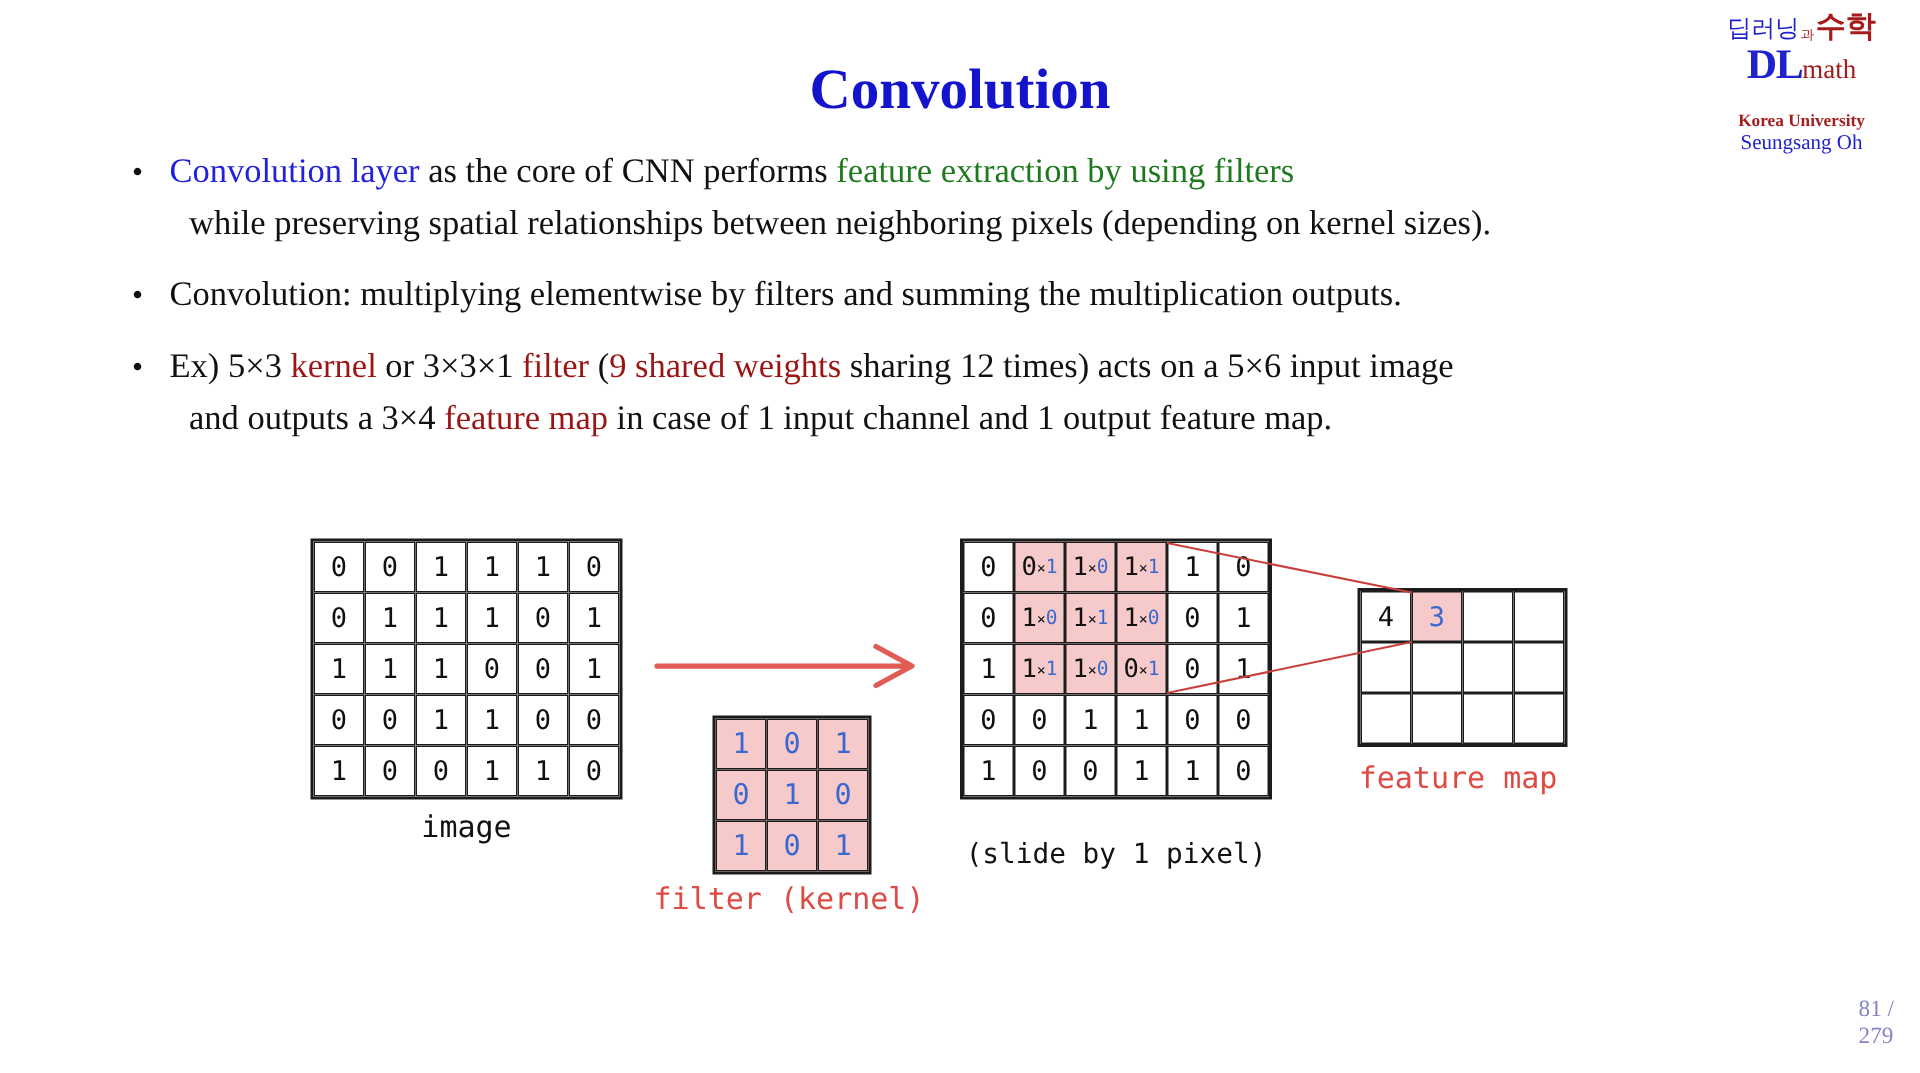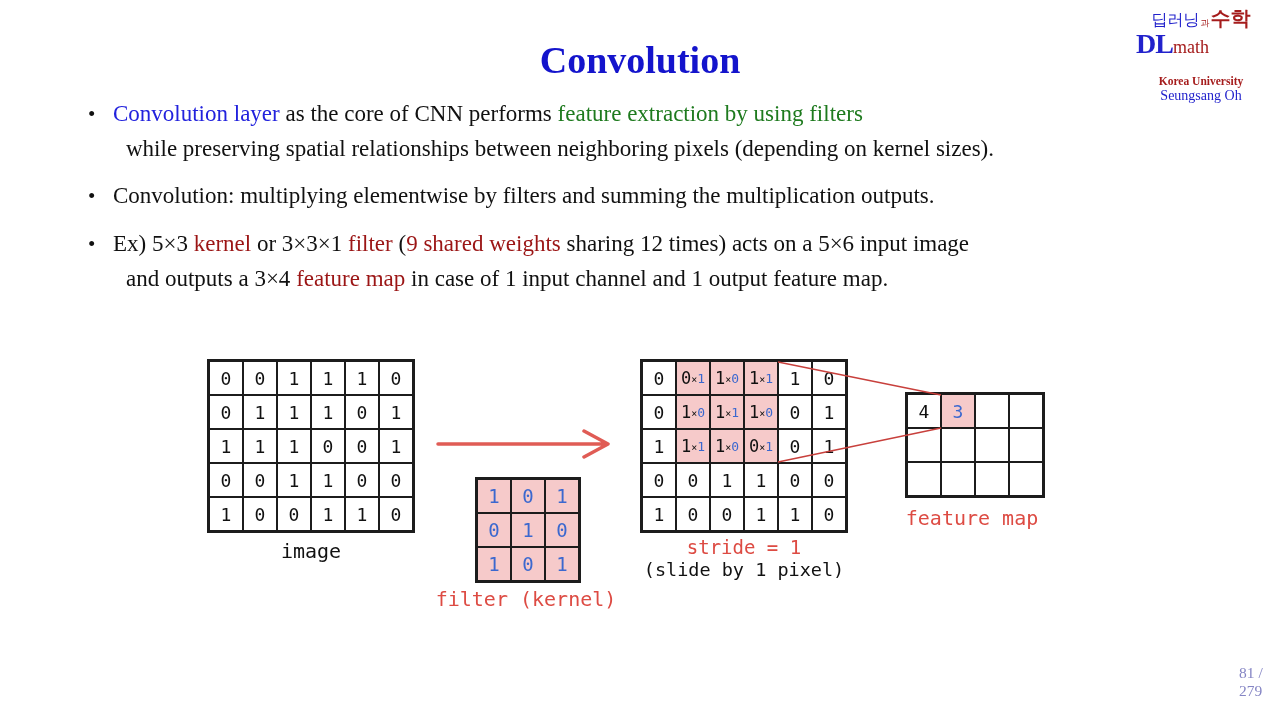--- a/index.html
+++ b/index.html
@@ -9,21 +9,21 @@
   
   .title{position:absolute;top:38px;left:0;width:1280px;text-align:center;
          font-size:38px;font-weight:bold;color:var(--title-blue);}
 
   
   .logo{position:absolute;top:8px;right:14px;width:130px;text-align:center;line-height:1.05;}
   .logo-row1{display:flex;justify-content:center;align-items:flex-end;gap:1px;}
   .logo-kor-l{color:var(--logo-blue);font-size:16px;font-weight:normal;}
   .logo-kor-m{color:var(--logo-red);font-size:9px;padding-bottom:1px;}
   .logo-kor-r{color:var(--logo-red);font-size:20px;font-weight:bold;}
-  .logo-row2{display:flex;justify-content:flex-start;align-items:baseline;}
+  .logo-row2{display:flex;justify-content:center;align-items:baseline;}
   .logo-dl{color:var(--logo-blue);font-size:28px;font-weight:bold;letter-spacing:-1px;}
   .logo-math{color:var(--logo-red);font-size:18px;}
   .logo-univ{color:var(--logo-red);font-size:11.5px;font-weight:bold;margin-top:17px;}
   .logo-author{color:var(--logo-blue);font-size:14px;margin-top:2px;}
 
   
   .b-line{position:absolute;white-space:nowrap;font-size:23px;color:#111;}
   .dot{display:inline-block;width:25px;font-size:21px;}
   .seg.black{color:#111;}
   .seg.blue{color:var(--text-blue);}
@@ -210,21 +210,20 @@
       <div class="cell"></div>
       <div class="cell"></div>
       <div class="cell"></div>
       <div class="cell"></div>
       <div class="cell"></div>
       <div class="cell"></div>
     </div>
 
   <div class="fig-label" style="left:207px;top:539px;width:208px;">image</div>
   <div class="fig-label red" style="left:426px;top:587px;width:200px;">filter (kernel)</div>
-  <div class="fig-label red" style="left:640px;top:536px;width:208px;font-size:19px;">stride = 1</div>
   <div class="fig-label" style="left:630px;top:559px;width:228px;font-size:18.5px;">(slide by 1 pixel)</div>
   <div class="fig-label red" style="left:902px;top:506px;width:140px;">feature map</div>
 
   <svg class="svg-overlay" width="1280" height="715" viewBox="0 0 1280 715">
     <path d="M438 444 H604 M584 431 L608 444 L584 457" fill="none" style="stroke:var(--arrow-red)" stroke-width="3.5" stroke-linecap="round" stroke-linejoin="round"></path>
     <path d="M778 362 L941 395" fill="none" style="stroke:var(--conn-red)" stroke-width="1.4"></path>
     <path d="M778 462 L941 428" fill="none" style="stroke:var(--conn-red)" stroke-width="1.4"></path>
   </svg>
 
   <div class="page-num">81 / 279</div>

